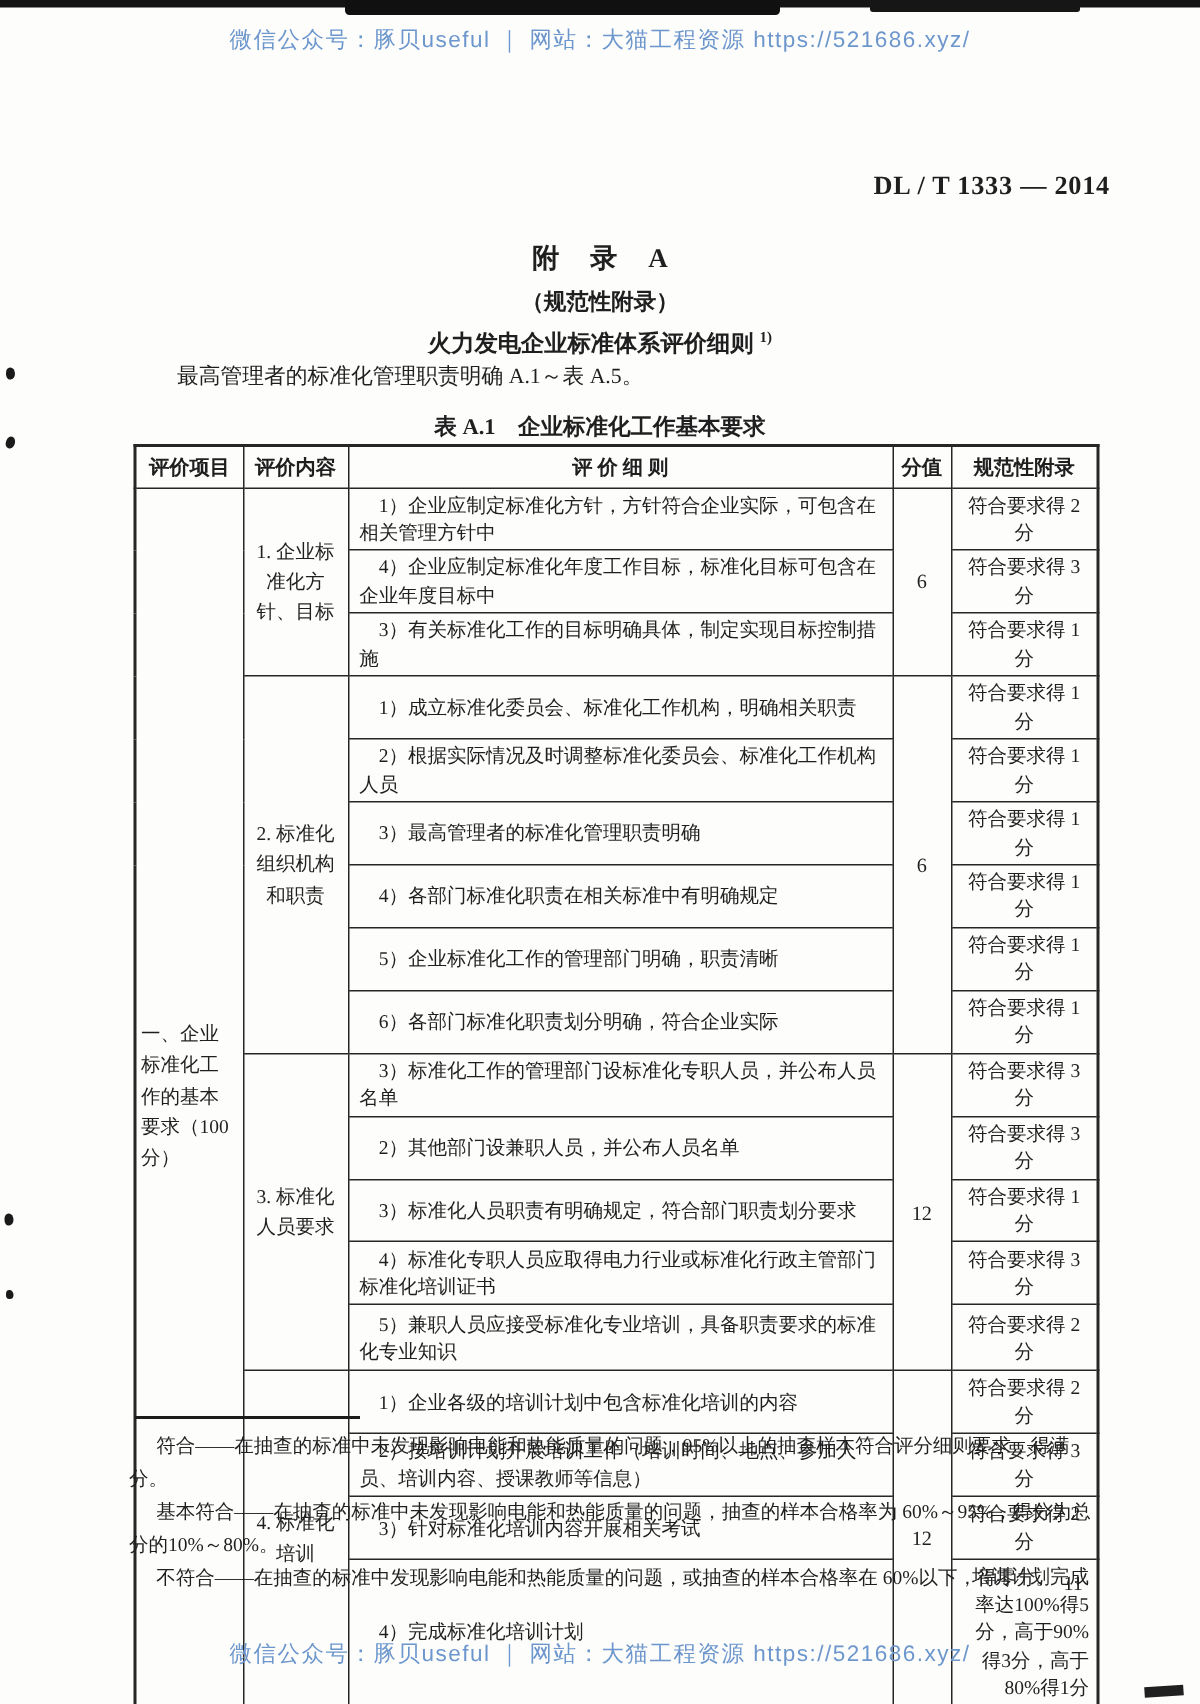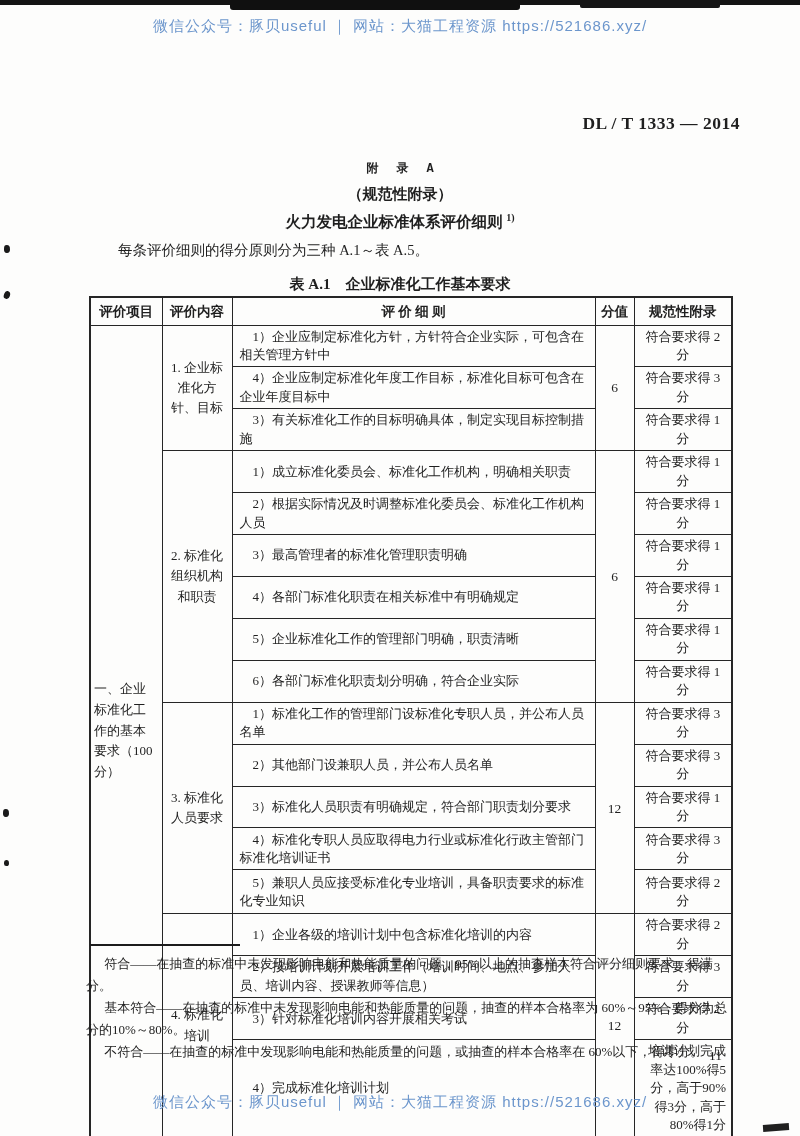--- a/index.html
+++ b/index.html
@@ -27,21 +27,21 @@
   .watermark { position:absolute; left:0; width:100%; text-align:center;
     font-family:"Liberation Sans","DejaVu Sans",sans-serif;
     font-size:15px; letter-spacing:1px; }
   .watermark.top { top:17px; }
   .watermark.bottom { top:1093px; }
 
   .doc-number { position:absolute; top:101px; right:60px;
     font-weight:bold; font-size:17.5px; letter-spacing:0.5px;margin-top:12px; }
 
   .title-block { position:absolute; top:160px; left:0; width:100%; text-align:center; }
-  .title-main { font-size:12px; font-weight:bold; letter-spacing:0.45em; text-indent:0.45em;font-family:Liberation Mono, monospace; }
+  .title-main { font-size:18px; font-weight:bold; letter-spacing:0.45em; text-indent:0.45em; }
   .title-sub { margin-top:8px; font-size:15px; font-weight:bold; }
   .title-heading { margin-top:8px; font-size:15.5px; font-weight:bold; }
   .title-heading sup { font-weight:bold; font-size:10px; }
 
   .intro { position:absolute; top:241px; left:118px; font-size:14.5px; }
 
   .table-caption { position:absolute; top:275px; left:0; width:100%;
     text-align:center; font-size:15px; font-weight:bold; }
 
   table.eval { position:absolute; top:296px; left:89px;
@@ -84,21 +84,21 @@
   <div class="watermark top" style="color: rgb(108, 150, 204);">微信公众号：豚贝useful ｜ 网站：大猫工程资源 https://521686.xyz/</div>
 
   <div class="doc-number">DL / T 1333 — 2014</div>
 
   <div class="title-block">
     <div class="title-main">附 录 A</div>
     <div class="title-sub">（规范性附录）</div>
     <div class="title-heading"><span>火力发电企业标准体系评价细则</span> <sup>1)</sup></div>
   </div>
 
-  <div class="intro">每条评价细则的得分原则分为三种 A.1～表 A.5。</div>
+  <div class="intro">最高管理者的标准化管理职责明确 A.1～表 A.5。</div>
 
   <div class="table-caption">表 A.1　企业标准化工作基本要求</div>
 
   <table class="eval">
     <colgroup>
       <col style="width:72px">
         <col style="width:70px">
         <col style="width:363px">
         <col style="width:39px">
         <col style="width:98px">
@@ -171,21 +171,21 @@
       <tr class="rh26">
         <td class="rule">
             <div>6）各部门标准化职责划分明确，符合企业实际</div>
           </td>
         <td class="standard">符合要求得 1 分</td>
       </tr>
 
       <tr class="rh28">
         <td class="content" rowspan="5">3. 标准化人员要求</td>
         <td class="rule">
-            <div>1）标准化工作的管理部门设标准化专职人员，并公布人员名单</div>
+            <div>3）标准化工作的管理部门设标准化专职人员，并公布人员名单</div>
           </td>
         <td class="score" rowspan="5">12</td>
         <td class="standard">符合要求得 3 分</td>
       </tr>
       <tr class="rh28">
         <td class="rule">
             <div>2）其他部门设兼职人员，并公布人员名单</div>
           </td>
         <td class="standard">符合要求得 3 分</td>
       </tr>

